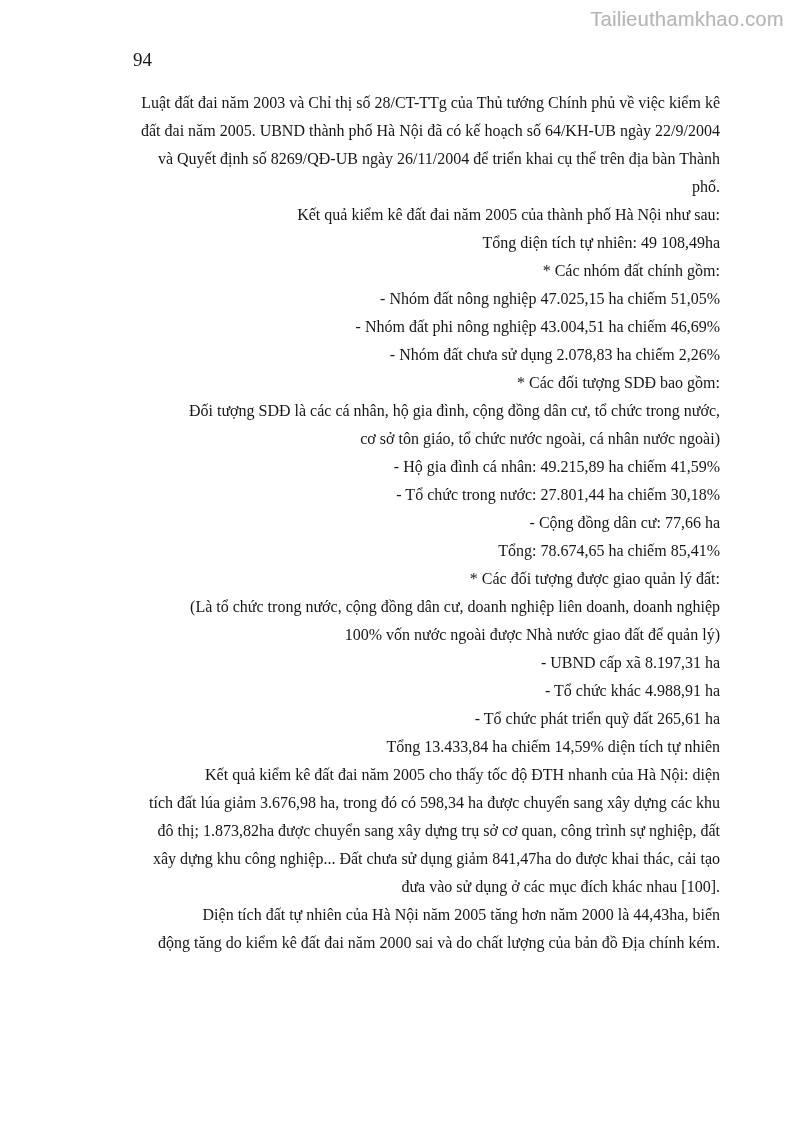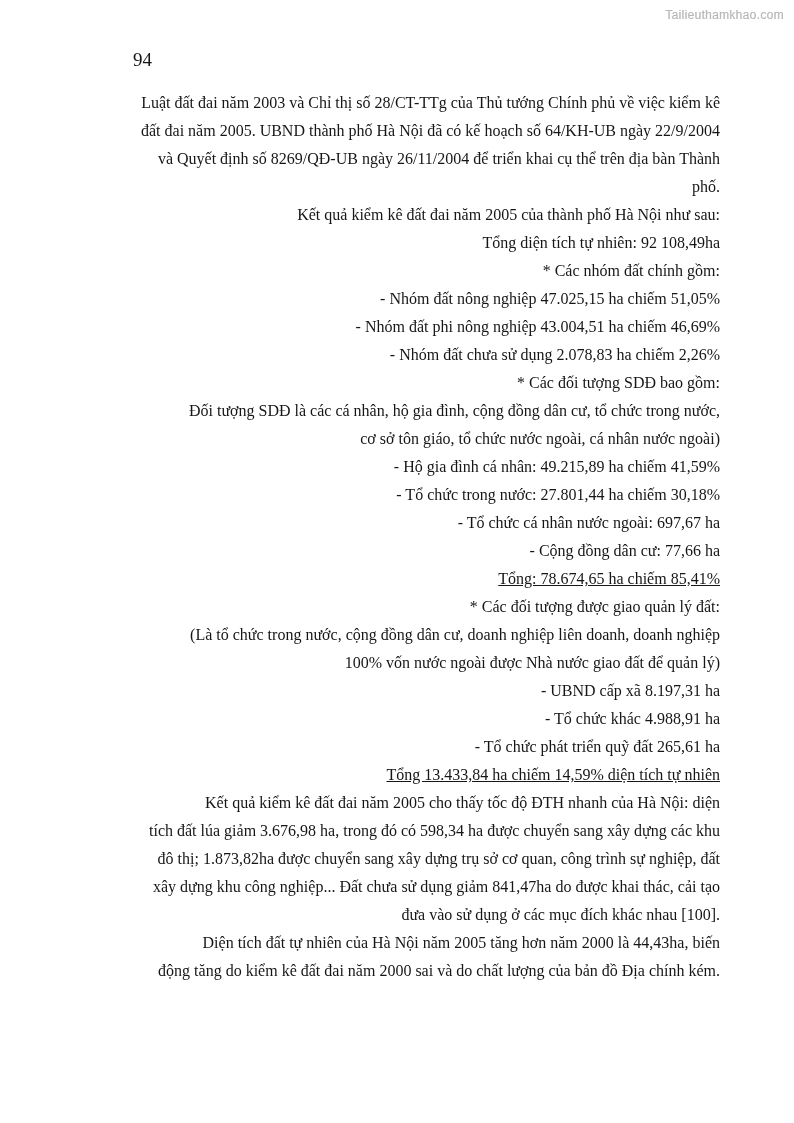--- a/index.html
+++ b/index.html
@@ -13,21 +13,21 @@
     position: relative;
     font-family: "Liberation Serif", "DejaVu Serif", serif;
     color: #161616;
     overflow: hidden;
   }
   .watermark {
     position: absolute;
     top: 8px;
     right: 10px;
     font-family: "Liberation Sans", sans-serif;
-    font-size: 12px;
+    font-size: 20px;
     color: #b6b6b6;
     text-shadow: 1px 1px 0 #ffffff, -0.5px -0.5px 0 #dcdcdc;
     letter-spacing: 0.3px;
   }
   .page-number {
     margin: 48px 74px 0 133px;
     text-align: left;
     font-size: 19px;
     line-height: 24px;
   }
@@ -37,42 +37,41 @@
     line-height: 28px;
   }
   .text-block p {
     margin: 0;
     padding: 0;
     text-align: right;
   }
   .p-justify      { text-align: justify; }
   .p-first-indent { text-indent: 47px; }
   .p-dash         { padding-left: 95px; }
-  .p-total        { padding-left: 122px; text-decoration: underline; }
+  .p-total        { padding-left: 122px; }
 </style>
 </head>
 <body>
 
 <div class="watermark">Tailieuthamkhao.com</div>
 
 <div class="page-number">94</div>
 
 <div class="text-block">
   <p class="p-justify">Luật đất đai năm 2003 và Chỉ thị số 28/CT-TTg của Thủ tướng Chính phủ về việc kiểm kê đất đai năm 2005. UBND thành phố Hà Nội đã có kế hoạch số 64/KH-UB ngày 22/9/2004 và Quyết định số 8269/QĐ-UB ngày 26/11/2004 để triển khai cụ thể trên địa bàn Thành phố.</p>
   <p class="p-first-indent">Kết quả kiểm kê đất đai năm 2005 của thành phố Hà Nội như sau:</p>
-  <p class="p-first-indent">Tổng diện tích tự nhiên: 92 108,49ha</p>
+  <p class="p-first-indent">Tổng diện tích tự nhiên: 49 108,49ha</p>
   <p class="p-first-indent">* Các nhóm đất chính gồm:</p>
   <p class="p-dash">- Nhóm đất nông nghiệp 47.025,15 ha chiếm 51,05%</p>
   <p class="p-dash">- Nhóm đất phi nông nghiệp 43.004,51 ha chiếm 46,69%</p>
   <p class="p-dash">- Nhóm đất chưa sử dụng 2.078,83 ha chiếm 2,26%</p>
   <p class="p-first-indent">* Các đối tượng SDĐ bao gồm:</p>
   <p class="p-justify p-first-indent">Đối tượng SDĐ là các cá nhân, hộ gia đình, cộng đồng dân cư, tổ chức trong nước, cơ sở tôn giáo, tổ chức nước ngoài, cá nhân nước ngoài)</p>
   <p class="p-dash">- Hộ gia đình cá nhân: 49.215,89 ha chiếm 41,59%</p>
   <p class="p-dash">- Tổ chức trong nước: 27.801,44 ha chiếm 30,18%</p>
-  <p class="p-dash">- Tổ chức cá nhân nước ngoài: 697,67 ha</p>
   <p class="p-dash">- Cộng đồng dân cư: 77,66 ha</p>
   <p class="p-total">Tổng: 78.674,65 ha chiếm 85,41%</p>
   <p class="p-first-indent">* Các đối tượng được giao quản lý đất:</p>
   <p class="p-justify p-first-indent">(Là tổ chức trong nước, cộng đồng dân cư, doanh nghiệp liên doanh, doanh nghiệp 100% vốn nước ngoài được Nhà nước giao đất để quản lý)</p>
   <p class="p-dash">- UBND cấp xã 8.197,31 ha</p>
   <p class="p-dash">- Tổ chức khác 4.988,91 ha</p>
   <p class="p-dash">- Tổ chức phát triển quỹ đất 265,61 ha</p>
   <p class="p-total">Tổng 13.433,84 ha chiếm 14,59% diện tích tự nhiên</p>
   <p class="p-justify p-first-indent">Kết quả kiểm kê đất đai năm 2005 cho thấy tốc độ ĐTH nhanh của Hà Nội: diện tích đất lúa giảm 3.676,98 ha, trong đó có 598,34 ha được chuyển sang xây dựng các khu đô thị; 1.873,82ha được chuyển sang xây dựng trụ sở cơ quan, công trình sự nghiệp, đất xây dựng khu công nghiệp... Đất chưa sử dụng giảm 841,47ha do được khai thác, cải tạo đưa vào sử dụng ở các mục đích khác nhau [100].</p>
   <p class="p-justify p-first-indent">Diện tích đất tự nhiên của Hà Nội năm 2005 tăng hơn năm 2000 là 44,43ha, biến động tăng do kiểm kê đất đai năm 2000 sai và do chất lượng của bản đồ Địa chính kém.</p>

